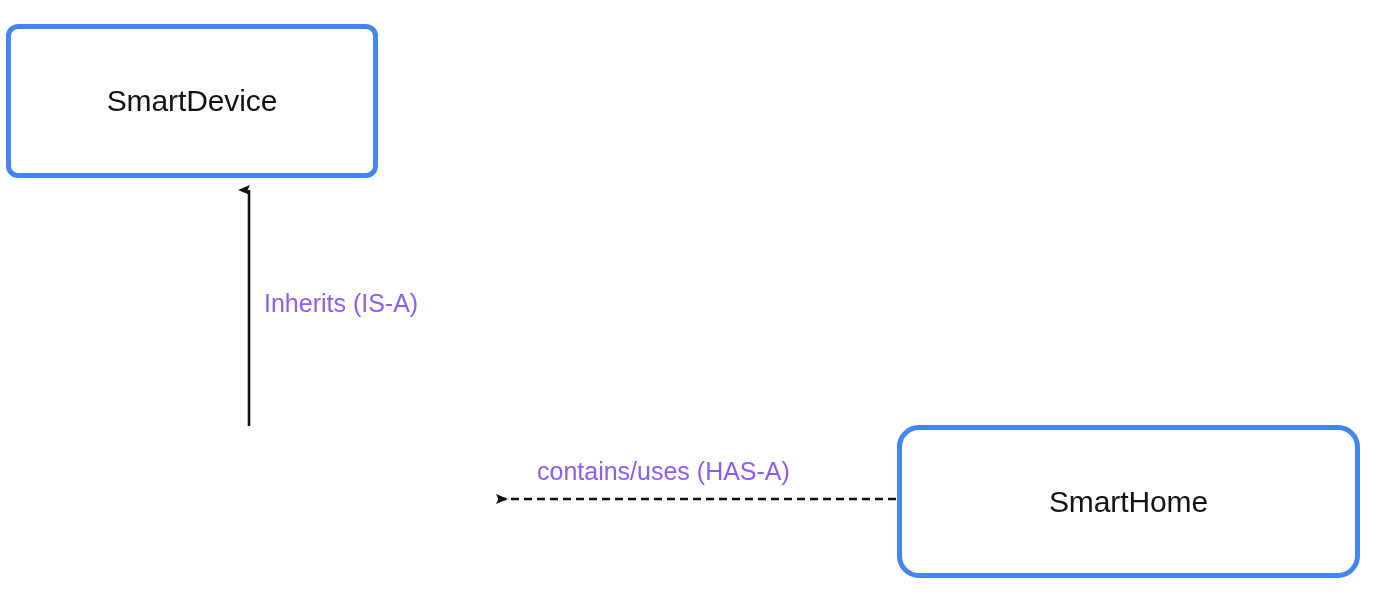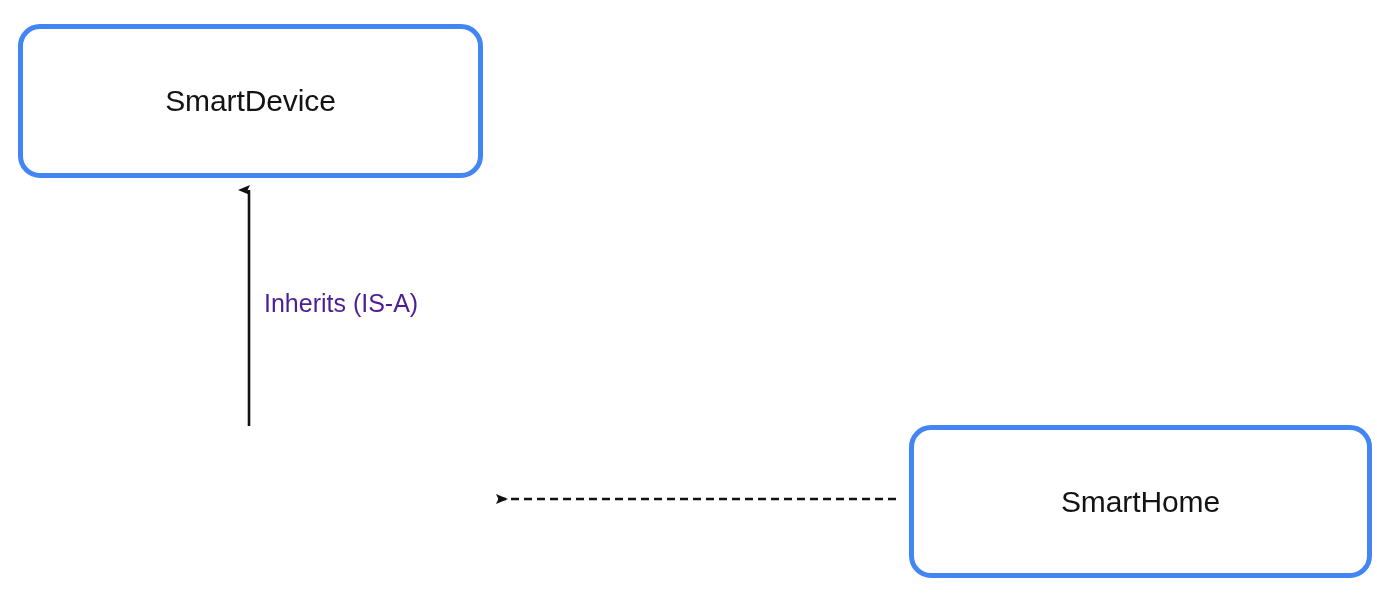--- a/index.html
+++ b/index.html
@@ -43,45 +43,46 @@
     font-size: 30px;
     font-weight: 400;
     letter-spacing: -0.1px;
     color: #131313;
     line-height: 1;
     white-space: nowrap;
     text-align: center;
   }
 
   #node-smartdevice {
-    left: 18px;
+    left: 6px;
     top: 24px;
-    width: 465px;
+    width: 372px;
     height: 154px;
+    border-radius: 12px;
   }
   #node-smarttvdevice {
     left: 18px;
     top: 425px;
     width: 465px;
     height: 153px;
   }
   #node-smarthome {
     left: 897px;
     top: 425px;
     width: 463px;
     height: 153px;
   }
 
   
   .edge-label {
     position: absolute;
     font-family: "Liberation Sans", sans-serif;
     font-size: 25px;
     font-weight: 400;
-    color: #4c1d95;
+    color: #8b5cf6;
     line-height: 1;
     white-space: nowrap;
     z-index: 4;
   }
   #label-inherits {
     left: 264px;
     top: 291px;
   }
   #label-contains {
     left: 537px;
@@ -117,20 +118,21 @@
     <line x1="249" y1="426" x2="249" y2="190" stroke="#111111" stroke-width="2.6" marker-end="url(#arrow-up-filled)"></line>
 
     <line x1="896" y1="499" x2="497" y2="499" stroke="#111111" stroke-width="2.6" stroke-dasharray="8 5" marker-end="url(#arrow-left-filled)"></line>
   </svg>
 
   <div class="class-node" id="node-smartdevice" style="border-color:#4285f4;">
     <span class="class-label">SmartDevice</span>
   </div>
 
 
-  <div class="class-node" id="node-smarthome" style="border-color:#4285f4;margin-left:12px;">
+  <div class="class-node" id="node-smarthome" style="border-color:#4285f4;">
     <span class="class-label">SmartHome</span>
   </div>
 
   <div class="edge-label" id="label-inherits">Inherits (IS-A)</div>
 
+  <div class="edge-label" id="label-contains">contains/uses (HAS-A)</div>
 
 </div>
 
 </body></html>

